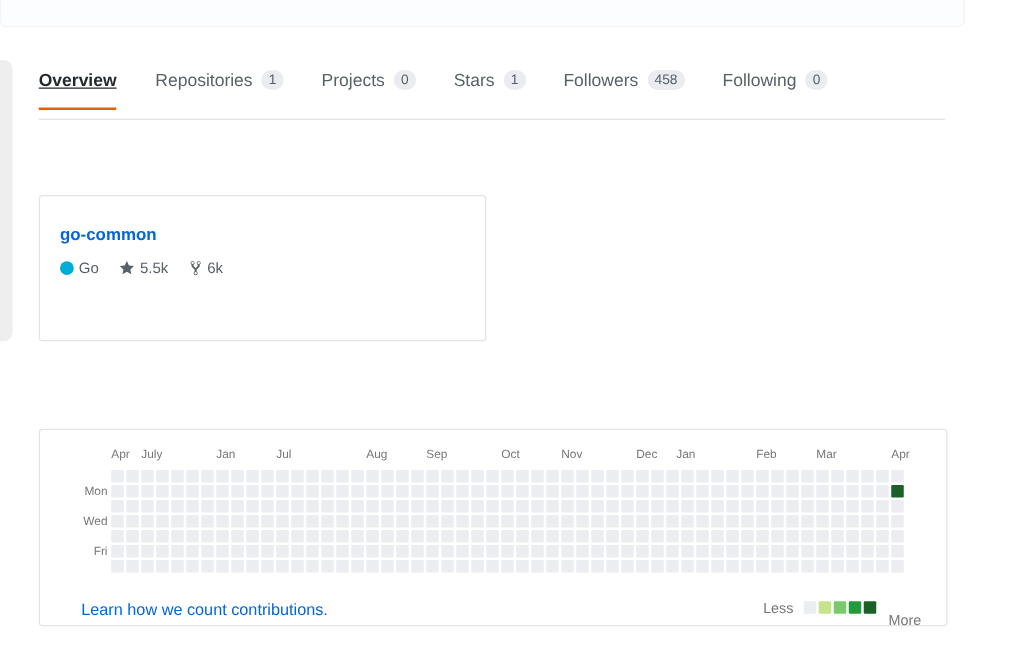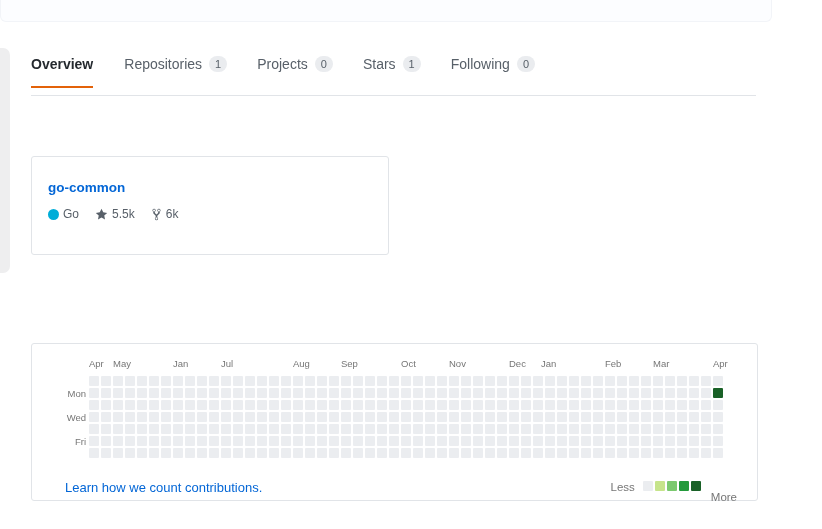--- a/index.html
+++ b/index.html
@@ -54,21 +54,21 @@
     align-items: center;
     gap: 7px;
     padding: 2px 15px 13px 15px;
     font-size: 14px;
     color: #586069;
     line-height: 20px;
     cursor: pointer;
     position: relative;
     white-space: nowrap;
   }
-  .tab:first-child { padding-left: 0px; padding-right: 16px; }
+  .tab:first-child { padding-left: 0px; padding-right: 16px; text-decoration: underline; }
   .tab.selected {
     color: #24292e;
     font-weight: bold;
   }
   .tab.selected::after {
     content: "";
     position: absolute;
     left: 0; right: 16px;
     bottom: -1px;
     height: 2px;
@@ -97,21 +97,21 @@
     color: #24292e;
     line-height: 20px;
   }
   #popular-title { top: 130px; }
   #contrib-title { top: 316px; font-size: 15px; }
 
   
   .repo-card {
     position: absolute;
     left: 0; top: 156px;
-    width: 358px; height: 99px;
+    width: 358px; height: 117px;
     border: 1px solid #e1e4e8;
     border-radius: 3px;
     background: #fff;
     padding: 22px 16px 16px 16px;
   }
   .repo-name {
     display: block;
     font-size: 13.5px;
     font-weight: bold;
     color: #0366d6;
@@ -242,20 +242,24 @@
       <span>Repositories</span>
       <span class="counter">1</span>
     </div>
     <div class="tab">
       <span>Projects</span>
       <span class="counter">0</span>
     </div>
     <div class="tab">
       <span>Stars</span>
       <span class="counter">1</span>
+    </div>
+    <div class="tab">
+      <span>Followers</span>
+      <span class="counter">458</span>
     </div>
     <div class="tab">
       <span>Following</span>
       <span class="counter">0</span>
     </div>
   </nav>
 
 
   <div class="repo-card">
     <a class="repo-name">go-common</a>
@@ -278,21 +282,21 @@
       </span>
     </div>
   </div>
 
 
   <div class="contrib-card">
     <div class="graph-wrap">
 
       <div class="month-row" id="month-row">
           <span class="month-label" style="left: 0px;">Apr</span>
-          <span class="month-label" style="left: 24px;">May</span>
+          <span class="month-label" style="left: 24px;">July</span>
           <span class="month-label" style="left: 84px;">Jan</span>
           <span class="month-label" style="left: 132px;">Jul</span>
           <span class="month-label" style="left: 204px;">Aug</span>
           <span class="month-label" style="left: 252px;">Sep</span>
           <span class="month-label" style="left: 312px;">Oct</span>
           <span class="month-label" style="left: 360px;">Nov</span>
           <span class="month-label" style="left: 420px;">Dec</span>
           <span class="month-label" style="left: 452px;">Jan</span>
           <span class="month-label" style="left: 516px;">Feb</span>
           <span class="month-label" style="left: 564px;">Mar</span>

